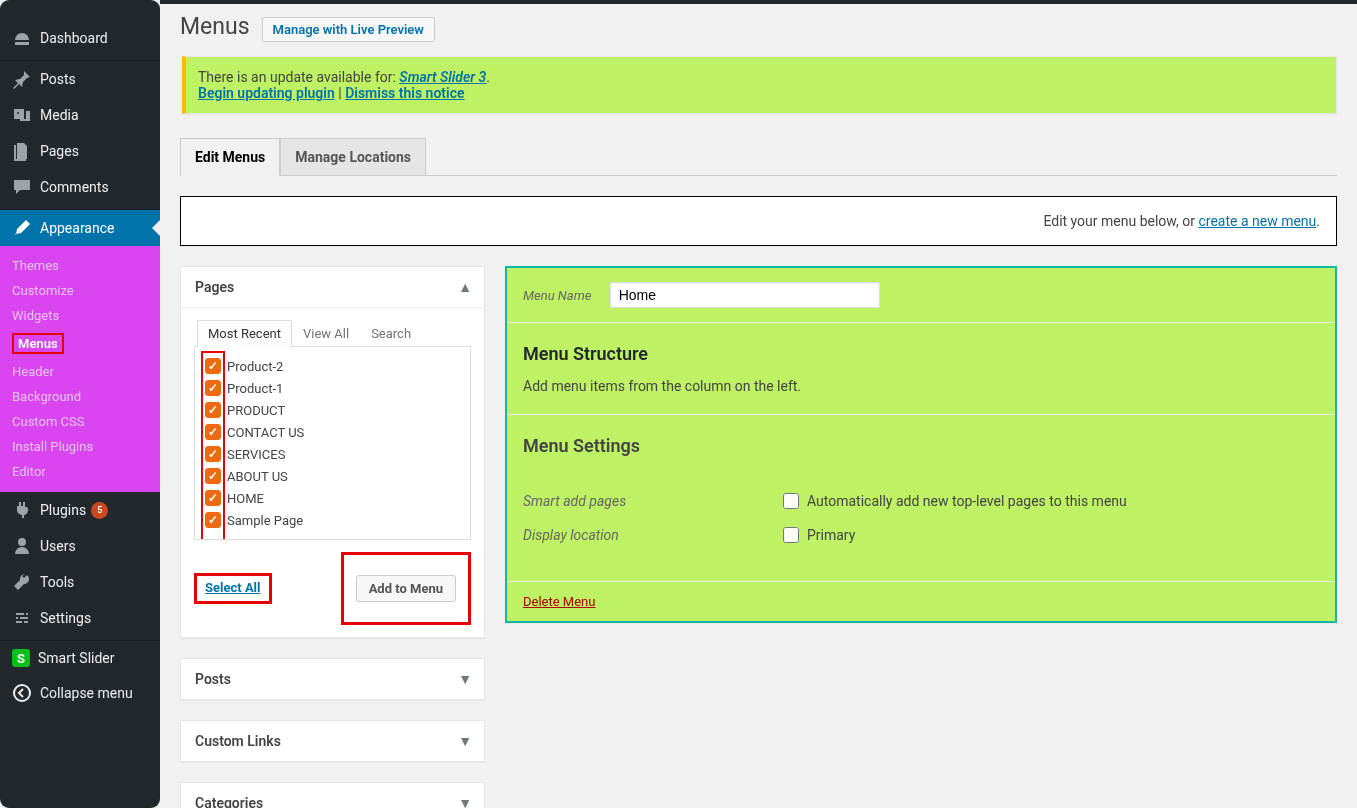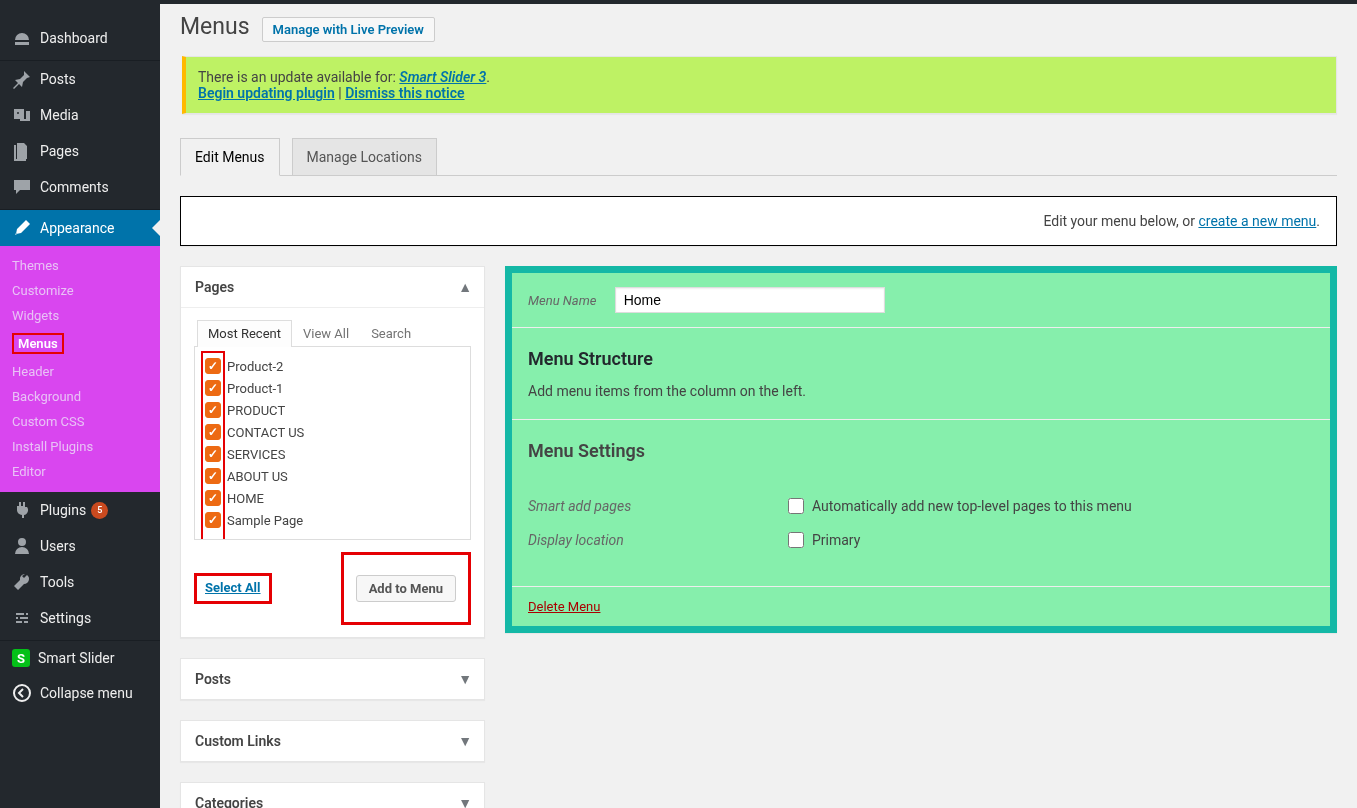--- a/index.html
+++ b/index.html
@@ -1,19 +1,19 @@
 <!DOCTYPE html>
 <html><head>
 <meta charset="utf-8">
 <style>
 * { box-sizing: border-box; margin: 0; padding: 0; }
 body { font-family: -apple-system, BlinkMacSystemFont, "Segoe UI", Roboto, Oxygen-Sans, Ubuntu, Cantarell, "Helvetica Neue", sans-serif; font-size: 13px; color: #444; background: #f1f1f1; }
 a { color: #0073aa; text-decoration: none; }
 
-#adminmenuwrap { position: fixed; top: 0; left: 0; width: 160px; height: 100%; background: #23282d; }
+#adminmenuwrap { position: fixed; top: 0; left: 0; width: 160px; height: 100%; background: #23282d; border-radius: 9px; }
 #adminmenu { list-style: none; padding-top: 20px; }
 #adminmenu li { position: relative; }
 #adminmenu li a { display: flex; align-items: center; padding: 8px 8px 8px 12px; color: #eee; font-size: 14px; text-decoration: none; }
 #adminmenu li a .dashicons { width: 20px; height: 20px; margin-right: 8px; fill: rgba(240,245,250,0.6); display: inline-flex; align-items: center; justify-content: center; }
 #adminmenu li.current { background: #0073aa; }
 #adminmenu li.current a { color: #fff; }
 #adminmenu li.current .dashicons { fill: #fff; }
 #adminmenu li.current::after { content: ''; position: absolute; right: 0; top: 50%; margin-top: -8px; border: 8px solid transparent; border-right-color: #f1f1f1; }
 #adminmenu .submenu { list-style: none; background: #d946ef; padding: 7px 0 8px; }
 #adminmenu .submenu li a { padding: 5px 12px; font-size: 13px; color: rgba(240,245,250,0.7); }
@@ -24,21 +24,21 @@
 .red-highlight { border: 2px solid #E50003; padding: 1px 4px; display:inline-block; }
 
 #wpcontent { margin-left: 160px; padding: 0 20px 20px 20px; border-top: 4px solid #23282d; min-height: 804px; }
 h1.page-title { font-size: 23px; font-weight: 400; padding: 9px 0 4px; display:inline-block; margin-right: 8px; }
 .page-title-action { display:inline-block; padding: 4px 10px; border: 1px solid #ccc; border-radius: 2px; font-size: 13px; color:#0073aa; background:#f7f7f7; font-weight:600; cursor:pointer; vertical-align: 3px; }
 
 .update-nag { background:#bef264; border-left: 4px solid #ffb900; border-right:1px solid #e5e5e5; border-top:1px solid #e5e5e5; border-bottom:1px solid #e5e5e5; box-shadow: 0 1px 1px rgba(0,0,0,0.04); padding: 12px; margin: 12px 0 15px 2px; font-size:14px; }
 .update-nag a { font-weight:600; text-decoration: underline; }
 
 .nav-tab-wrapper { border-bottom: 1px solid #ccc; padding-top: 9px; }
-.nav-tab { display:inline-block; border: 1px solid #ccc; border-bottom:none; margin-left: 0; margin-right: 12px; padding: 10px 14px; font-size: 14px; font-weight: 400; background: #e5e5e5; color: #555; cursor:pointer; }
+.nav-tab { display:inline-block; border: 1px solid #ccc; border-bottom:none; margin-left: 0; margin-right: 0; padding: 10px 14px; font-size: 14px; font-weight: 700; background: #e5e5e5; color: #555; cursor:pointer; }
 .nav-tab-active { background: #f1f1f1; border-bottom: 1px solid #f1f1f1; margin-bottom: -1px; color: #000; }
 
 .manage-menus { background:#fff; border:1px solid #000000; box-shadow:0 1px 1px rgba(0,0,0,0.04); padding: 16px; margin-top: 20px; font-size:14px;text-align:right; }
 
 .menu-cols { display:flex; gap: 20px; margin-top: 20px; }
 .col-left { width: 305px; flex: none; }
 .col-right { flex: 1; }
 
 .postbox { background:#fff; border:1px solid #e5e5e5; box-shadow:0 1px 1px rgba(0,0,0,0.04); margin-bottom: 20px; }
 .postbox h3 { padding: 12px 14px; font-size: 14px; font-weight: 600; border-bottom: 1px solid #eee; position:relative; cursor:pointer; }
@@ -59,21 +59,21 @@
 .categorychecklist input[type=checkbox]:checked { background:#ED6A13; border-color:#ED6A13; }
 .categorychecklist input[type=checkbox]:checked::after { content:'✓'; color:#fff; font-size:12px; font-weight:bold; }
 .checkbox-column-highlight { border:2px solid #E50003; position:absolute; left:6px; top:4px; width:24px; height: 200px; pointer-events:none; }
 
 .button-controls { display:flex; justify-content:space-between; align-items:center; padding: 12px 3px 0; font-weight: bold; }
 .button-controls .select-all-wrap { border:3px solid #E50003; padding: 4px 8px 6px; }
 .button-controls .select-all-wrap a { text-decoration: underline; font-size:13px; }
 .button-controls .add-to-menu-wrap { border:3px solid #E50003; padding: 20px 12px; }
 .button { display:inline-block; background:#f7f7f7; border:1px solid #ccc; border-radius:3px; padding: 5px 12px; font-size:13px; color:#555; cursor:pointer; }
 
-.menu-edit { background:#86efac; border:7px solid #14b8a6; box-shadow:0 1px 1px rgba(0,0,0,0.04); }
+.menu-edit { background:#bef264; border:2px solid #14b8a6; box-shadow:0 1px 1px rgba(0,0,0,0.04); }
 .menu-header { padding: 14px 16px; border-bottom:1px solid #eee; }
 .menu-header label { font-style: italic; color:#666; margin-right: 15px; font-size:13px; }
 .menu-header input[type=text] { padding: 4px 8px; font-size:14px; width: 270px; border:1px solid #ddd; box-shadow: inset 0 1px 2px rgba(0,0,0,0.07); }
 
 .menu-body { padding: 20px 16px; }
 .menu-body h3 { font-size: 18px; font-weight: 600; color: #23282d; margin-bottom: 14px; }
 .menu-body p { font-size: 14px; color: #444; }
 .menu-settings { border-top: 1px solid #eee; padding: 20px 16px; }
 .menu-settings .setting-row { display:flex; margin-bottom: 18px; font-size:14px; align-items:center; }
 .menu-settings .setting-row .label { width: 260px; font-style: italic; color:#666; }

